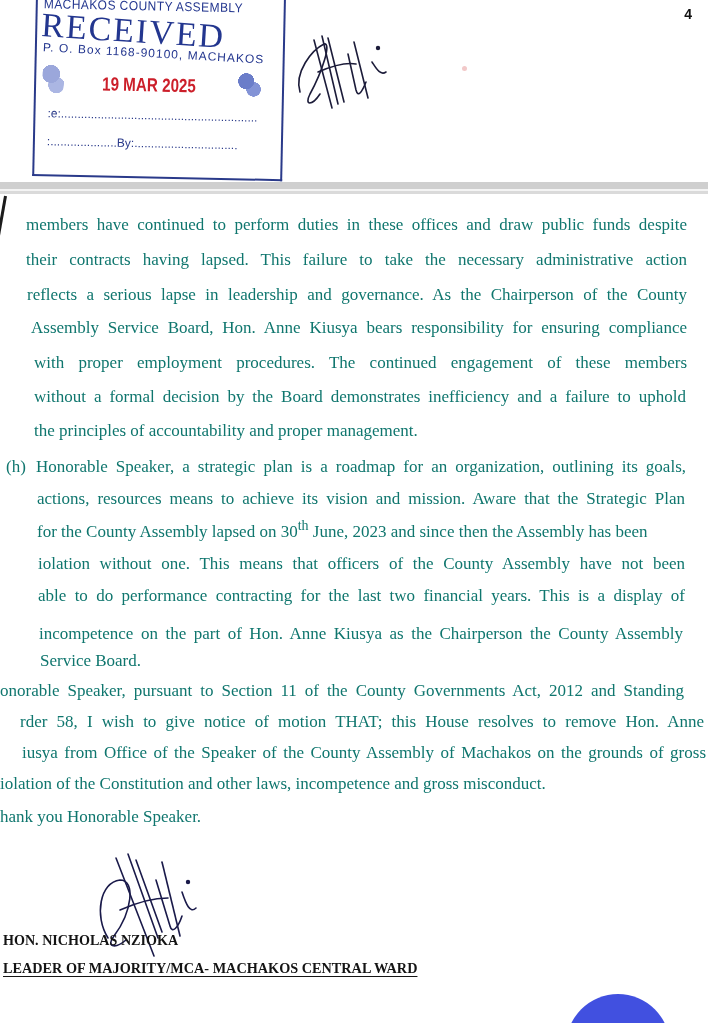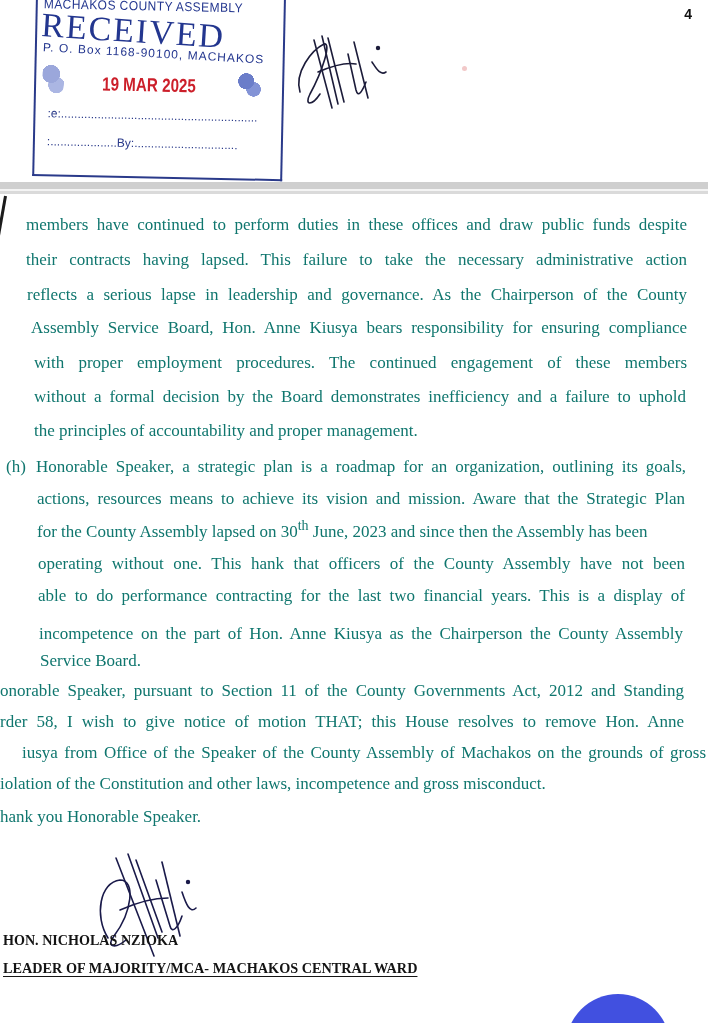--- a/index.html
+++ b/index.html
@@ -145,29 +145,29 @@
   <div class="line" style="left:34px;top:420px;">the principles of accountability and proper management.</div>
 </div>
 
 <div class="para">
   <div class="line label-h" style="left:6px;top:456px;">(h)</div>
   <div class="line justify" style="left:36px;top:456px;width:650px;">Honorable Speaker, a strategic plan is a roadmap for an organization, outlining its goals,</div>
   <div class="line justify" style="left:37px;top:488px;width:648px;">actions, resources means to achieve its vision and mission. Aware that the Strategic Plan</div>
   <div class="line" style="left:37px;top:521px;width:648px;">
     <span>for the County Assembly lapsed on 30</span><sup>th</sup><span> June, 2023 and since then the Assembly has been</span>
   </div>
-  <div class="line justify" style="left:38px;top:553px;width:647px;">operating without one. This hank that officers of the County Assembly have not been</div>
+  <div class="line justify" style="left:38px;top:553px;width:647px;">iolation without one. This means that officers of the County Assembly have not been</div>
   <div class="line justify" style="left:38px;top:585px;width:647px;">able to do performance contracting for the last two financial years. This is a display of</div>
   <div class="line justify" style="left:39px;top:623px;width:644px;">incompetence on the part of Hon. Anne Kiusya as the Chairperson the County Assembly</div>
   <div class="line" style="left:40px;top:650px;text-align:right;">Service Board.</div>
 </div>
 
 <div class="para">
   <div class="line justify" style="left:0px;top:680px;width:684px;">onorable Speaker, pursuant to Section 11 of the County Governments Act, 2012 and Standing</div>
-  <div class="line justify" style="left:0px;top:711px;width:684px;">rder 58,  I wish to give notice of  motion THAT; this House resolves to remove Hon. Anne</div>
+  <div class="line justify" style="left:0px;top:711px;width:684px;padding-left:20px;">rder 58,  I wish to give notice of  motion THAT; this House resolves to remove Hon. Anne</div>
   <div class="line justify" style="left:0px;top:742px;width:684px;margin-left:22px;">iusya from Office of the Speaker of the County Assembly of Machakos on the grounds of gross</div>
   <div class="line" style="left:0px;top:773px;">iolation of the Constitution and other laws, incompetence and gross misconduct.</div>
   <div class="line" style="left:0px;top:806px;text-align:right;">hank you Honorable Speaker.</div>
 </div>
 
 <svg class="signature-bottom" viewBox="0 0 110 112">
   <g fill="none" stroke="#1a1a4a" stroke-width="1.6" stroke-linecap="round">
     <path d="M16 86 C 2 64, 8 30, 28 28 C 44 28, 40 60, 22 84 C 14 94, 22 98, 34 88"></path>
     <path d="M24 6 L 62 104"></path>
     <path d="M36 2 L 66 86"></path>

